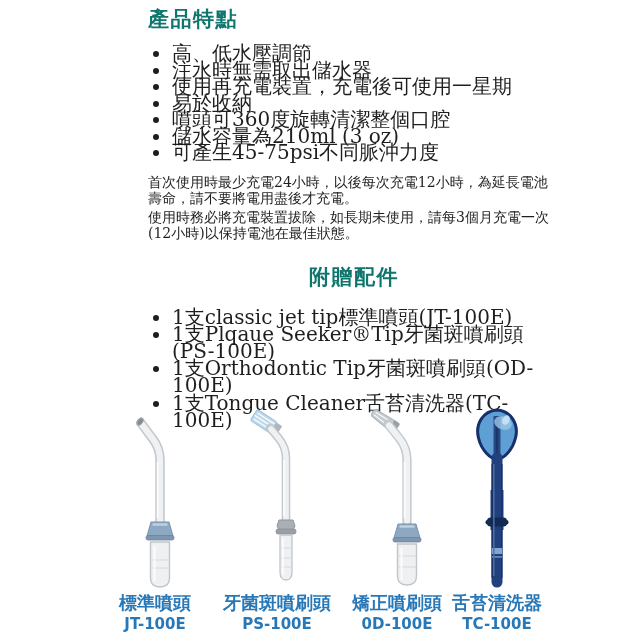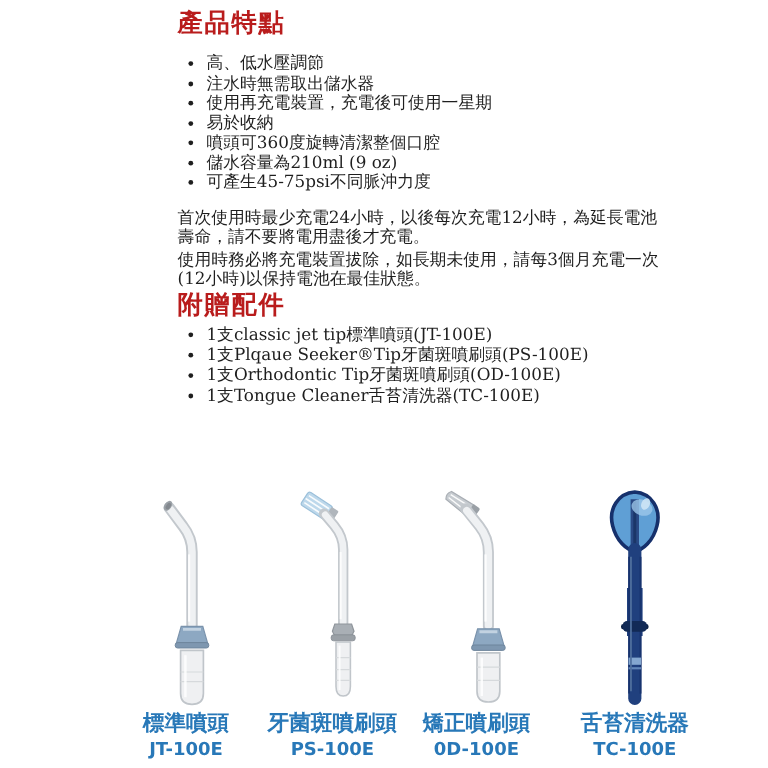--- a/index.html
+++ b/index.html
@@ -3,63 +3,63 @@
 <meta charset="utf-8">
 <style>
   html,body{margin:0;padding:0;}
   body{
     width:640px;height:640px;background:#ffffff;overflow:hidden;position:relative;
     font-family:"DejaVu Serif","Liberation Serif",serif;color:#1e1e1e;
     -webkit-font-smoothing:antialiased;
   }
   .content{position:absolute;left:148px;top:6px;width:412px;}
   h2.section-title{
-    margin:0;font-size:21px;font-weight:bold;color:#b91c1c;
+    margin:0;font-size:21px;font-weight:bold;color:#0f766e;
     letter-spacing:1.5px;line-height:26px;
   }
   ul.bullet-list{
     margin:13px 0 0 0;padding-left:24px;list-style:disc;
-    font-size:14px;line-height:16.5px;color:#1e1e1e;
+    font-size:20px;line-height:16.5px;color:#1e1e1e;
   }
   ul.bullet-list li{margin:0;padding:0;}
-  ul.accessories{line-height:17.2px;margin-top:4px;}
+  ul.accessories{line-height:17.2px;margin-top:19px;}
   p.note{margin:13px 0 0 0;font-size:14px;line-height:16px;width:410px;}
   p.note2{margin-top:3px;}
-  h2.accessories-title{}
+  h2.accessories-title{margin-top:23px;text-align:center;}
 
   .products{position:absolute;left:0;top:402px;width:544px;height:238px;}
   .product{position:absolute;top:0;width:110px;text-align:center;}
   .product svg{display:block;margin:0 auto;}
   .product-name{
     font-family:"DejaVu Sans","Liberation Sans",sans-serif;font-weight:bold;
     font-size:18px;line-height:21px;color:#2878b8;white-space:nowrap;
   }
   .product-model{
     font-family:"DejaVu Sans","Liberation Sans",sans-serif;font-weight:bold;
     font-size:15px;line-height:22px;color:#2878b8;
   }
   #product-1{left:100px;}
   #product-2{left:222px;}
   #product-3{left:342px;}
-  #product-4{left:474px;}
+  #product-4{left:442px;}
 </style>
 </head>
 <body>
 
 <div class="content">
 
   <h2 class="section-title">產品特點</h2>
 
   <ul class="bullet-list">
     <li>高、低水壓調節</li>
     <li>注水時無需取出儲水器</li>
     <li>使用再充電裝置，充電後可使用一星期</li>
     <li>易於收納</li>
     <li>噴頭可360度旋轉清潔整個口腔</li>
-    <li>儲水容量為210ml (9 oz)</li>
+    <li>儲水容量為210ml (3 oz)</li>
     <li>可產生45-75psi不同脈沖力度</li>
   </ul>
 
   <p class="note">首次使用時最少充電24小時，以後每次充電12小時，為延長電池壽命，請不要將電用盡後才充電。</p>
   <p class="note note2">使用時務必將充電裝置拔除，如長期未使用，請每3個月充電一次(12小時)以保持電池在最佳狀態。</p>
 
   <h2 class="section-title accessories-title">附贈配件</h2>
 
   <ul class="bullet-list accessories">
     <li>1支classic jet tip標準噴頭(JT-100E)</li>

